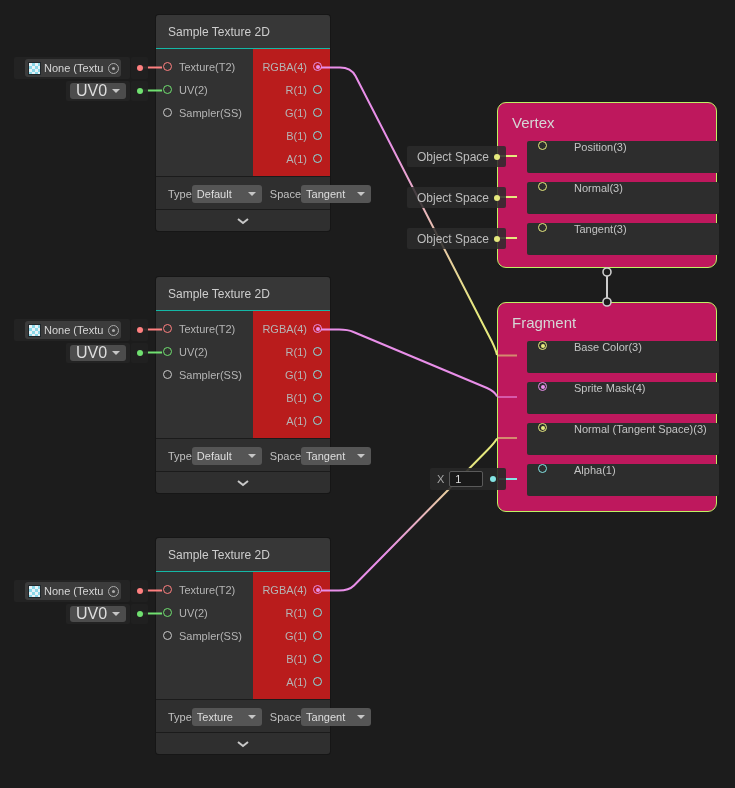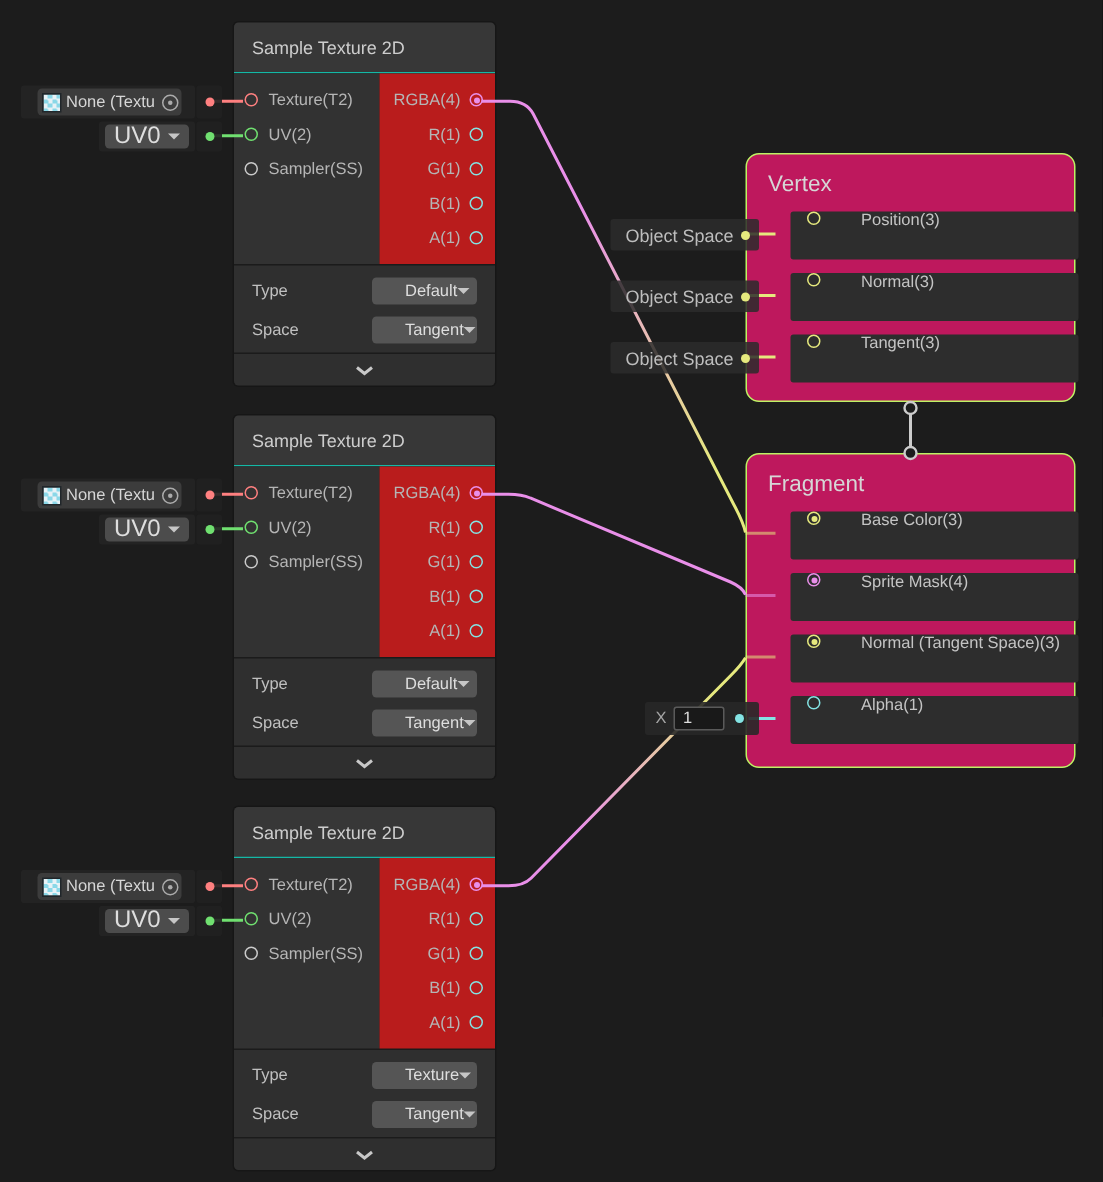--- a/index.html
+++ b/index.html
@@ -16,24 +16,24 @@
   .snode-in{width:97px;background:#323232;padding-top:6px;box-sizing:border-box;}
   .snode-out{flex:1;background:#b91c1c;padding-top:6px;box-sizing:border-box;}
   .prow{height:23px;display:flex;align-items:center;gap:7px;padding-left:7px;color:#B5B5B5;}
   .prow.out{justify-content:flex-end;padding-right:8px;padding-left:0;gap:6px;}
   .port{width:7px;height:7px;border-radius:50%;border:1.6px solid var(--c,#888);
         position:relative;flex:none;box-sizing:content-box;}
   .port.filled::after{content:"";position:absolute;inset:1.5px;border-radius:50%;background:var(--c);}
   .c-tex{--c:var(--texture-red)} .c-v1{--c:var(--vector1-teal)} .c-v2{--c:var(--vector2-green)}
   .c-v3{--c:var(--vector3-yellow)} .c-v4{--c:var(--vector4-pink)} .c-samp{--c:var(--sampler-gray)}
   .snode-ctrl{padding:8px 12px 6px;border-bottom:1px solid #1B1B1B;display:flex;
-              flex-direction:column;gap:8px;background:#2F2F2F;}
+              flex-direction:row;gap:8px;background:#2F2F2F;}
   .crow{display:flex;align-items:center;justify-content:space-between;color:#C0C0C0;height:18px;}
   .dropdown{width:70px;height:18px;background:#555555;border-radius:3px;display:flex;
-            align-items:center;justify-content:space-between;padding:0 6px 0 22px;
+            align-items:center;justify-content:space-between;padding:0 6px 0 5px;
             color:#DEDEDE;box-sizing:border-box;cursor:default;}
   .dd-arrow{width:0;height:0;border-left:4px solid transparent;border-right:4px solid transparent;
             border-top:4px solid #C6C6C6;}
   .snode-footer{height:21px;display:flex;align-items:center;justify-content:center;
                 background:#2F2F2F;border-radius:0 0 3px 3px;}
 
   
   .bignode{position:absolute;width:220px;background:#be185d;border:1px solid #bef264;
            border-radius:9px;z-index:1;box-sizing:border-box;}
   .bignode-title{padding:11px 14px 0;font-size:15px;color:#D6D6D6;}

